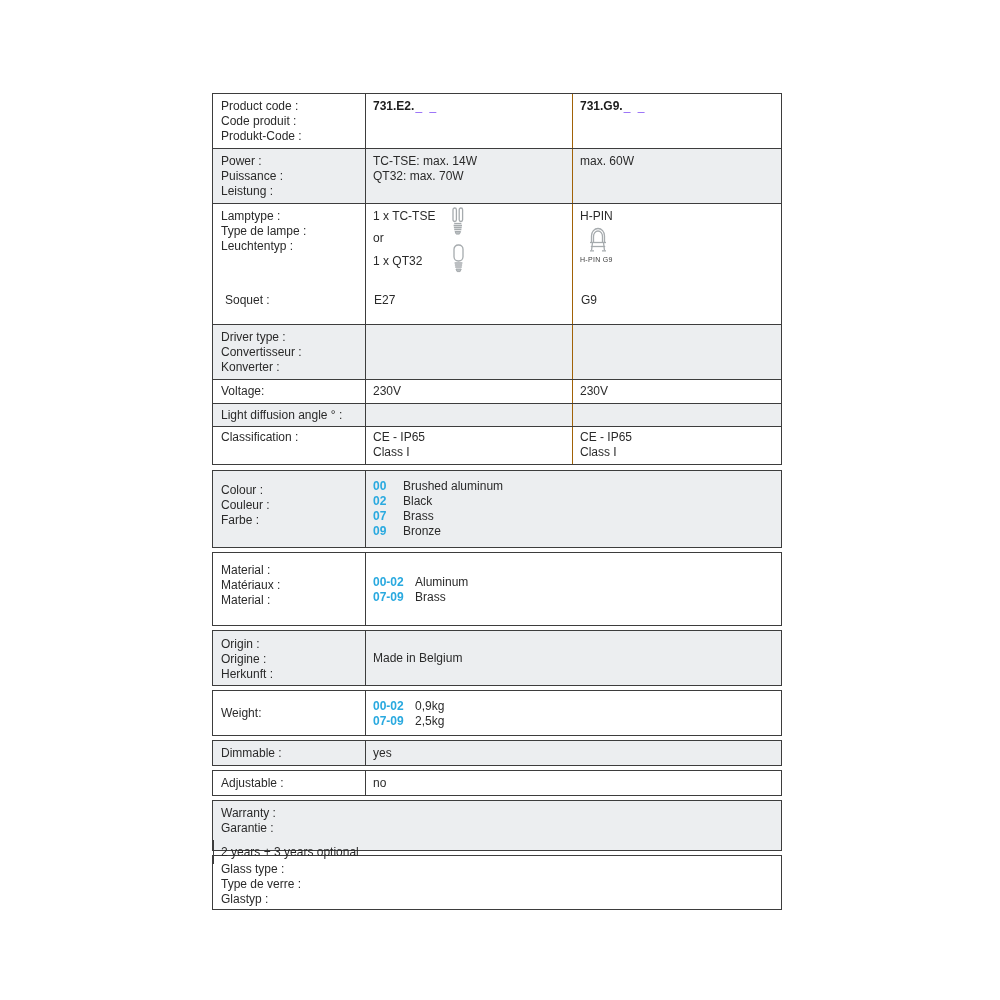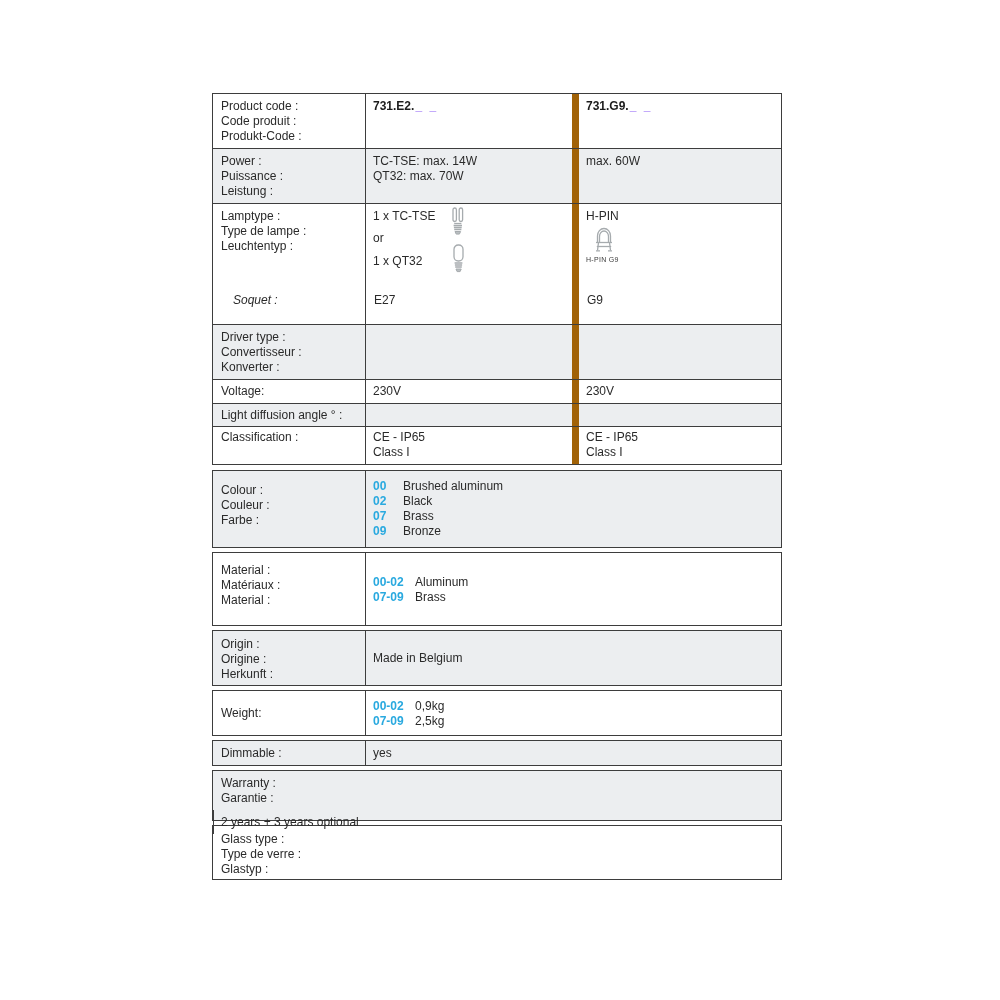--- a/index.html
+++ b/index.html
@@ -11,21 +11,21 @@
     -webkit-font-smoothing: antialiased;
   }
   .sheet { position: absolute; left: 212px; top: 93px; width: 570px; }
 
   
   .tsec { border: 1px solid #3d3d3d; }
   .row { display: flex; }
   .row + .row { border-top: 1px solid #3d3d3d; }
   .c1 { width: 152px; padding: 5px 6px 4px 8px; }
   .c2 { width: 207px; border-left: 1px solid #3d3d3d; padding: 5px 6px 4px 7px; }
-  .c3 { flex: 1; border-left: 7px solid #a16207; padding: 5px 6px 4px 7px; }
+  .c3 { flex: 1; border-left: 1px solid #a16207; padding: 5px 6px 4px 7px; }
   .shade { background: #eceef0; }
 
   .h-product { min-height: 50px; }
   .h-power { min-height: 52px; }
   .h-lamp { height: 121px; }
   .h-driver { min-height: 52px; }
   .h-voltage { min-height: 24px; }
   .h-diffusion { min-height: 23px; }
   .h-class { min-height: 36px; }
   .h-voltage > div { padding-top: 4px; padding-bottom: 3px; }
@@ -44,28 +44,28 @@
   .b-warranty { height: 51px; flex-direction: column; }
   .b-glass { height: 55px; }
   .b-small .c1, .b-small .bv { padding-top: 5px; }
   .pt6 { padding-top: 6px; }
   .pt8 { padding-top: 8px; }
   .pt10 { padding-top: 10px; }
   .pt12 { padding-top: 12px; }
   .vcenter { display: flex; flex-direction: column; justify-content: center; }
 
   .bold { font-weight: bold; color: #1c1c1c; }
-  .blank { color: #8b5cf6; font-weight: bold; letter-spacing: 2px; padding-left: 1px; text-align: center; }
+  .blank { color: #8b5cf6; font-weight: normal; letter-spacing: 2px; padding-left: 1px; text-align: center; }
   .opt { display: flex; }
   .opt-code { width: 30px; font-weight: bold; color: #29a9df; flex: none; }
   .opt-code-wide { width: 42px; font-weight: bold; color: #29a9df; flex: none; }
 
   
   .lamp-label { position: relative; }
-  .lamp-soquet { position: absolute; left: 20px; bottom: 16px; font-style: italic; }
+  .lamp-soquet { position: absolute; left: 12px; bottom: 16px; }
   .lamp-v { position: relative; }
   .lamp-or { margin-top: 7px; }
   .lamp-line2 { margin-top: 8px; }
   .lamp-base1 { position: absolute; left: 8px; bottom: 16px; }
   .icon-abs { position: absolute; }
   .icon-tctse { left: 84px; top: 3px; }
   .icon-qt32 { left: 85px; top: 40px; }
   .icon-hpin { left: 13px; top: 22px; }
   .hpin-caption { position: absolute; left: 7px; top: 52px; font-size: 7px; line-height: 8px; color: #3a3a3a; letter-spacing: 0.3px; }
 </style>
@@ -261,20 +261,24 @@
         <span>2,5kg</span>
       </div>
     </div>
   </div>
 
   <div class="box b-small shade">
     <div class="c1">Dimmable :</div>
     <div class="bv">yes</div>
   </div>
 
+  <div class="box b-small">
+    <div class="c1">Adjustable :</div>
+    <div class="bv">no</div>
+  </div>
 
   <div class="box b-warranty shade">
     <div class="c1 vcenter">
       <div>Warranty :</div>
       <div>Garantie :</div>
     </div>
     <div class="bv vcenter">
       <div>2 years + 3 years optional</div>
     </div>
   </div>

